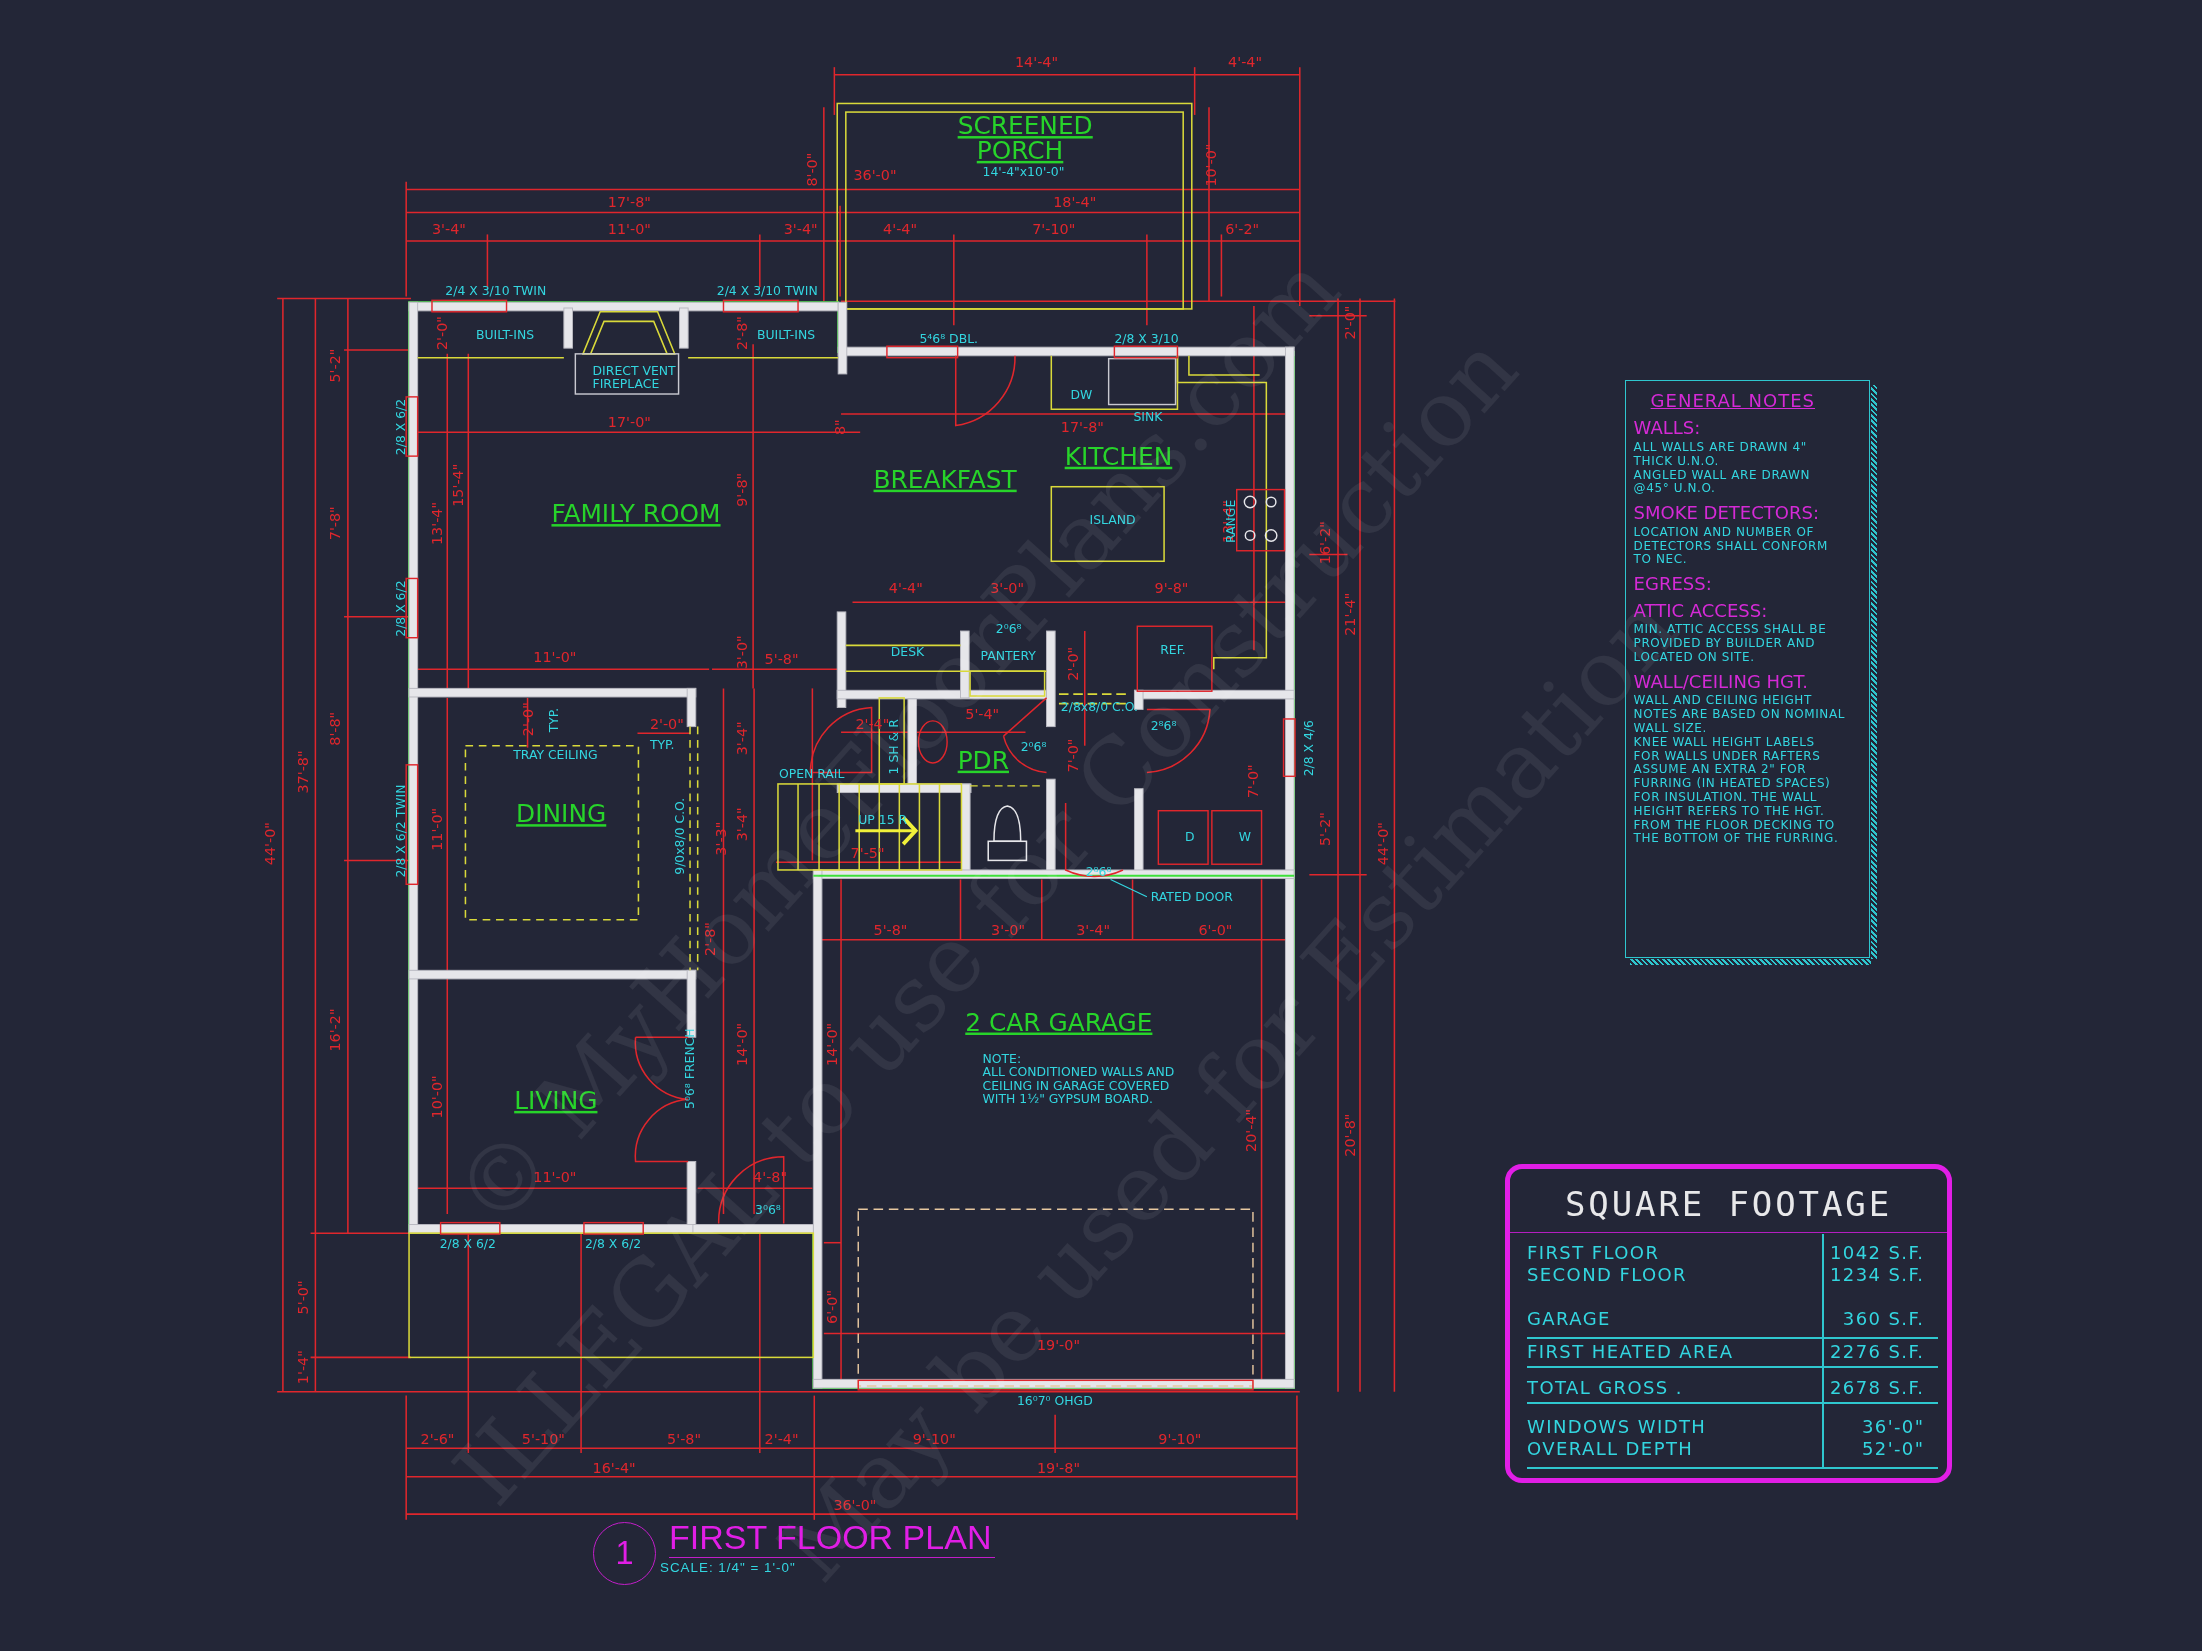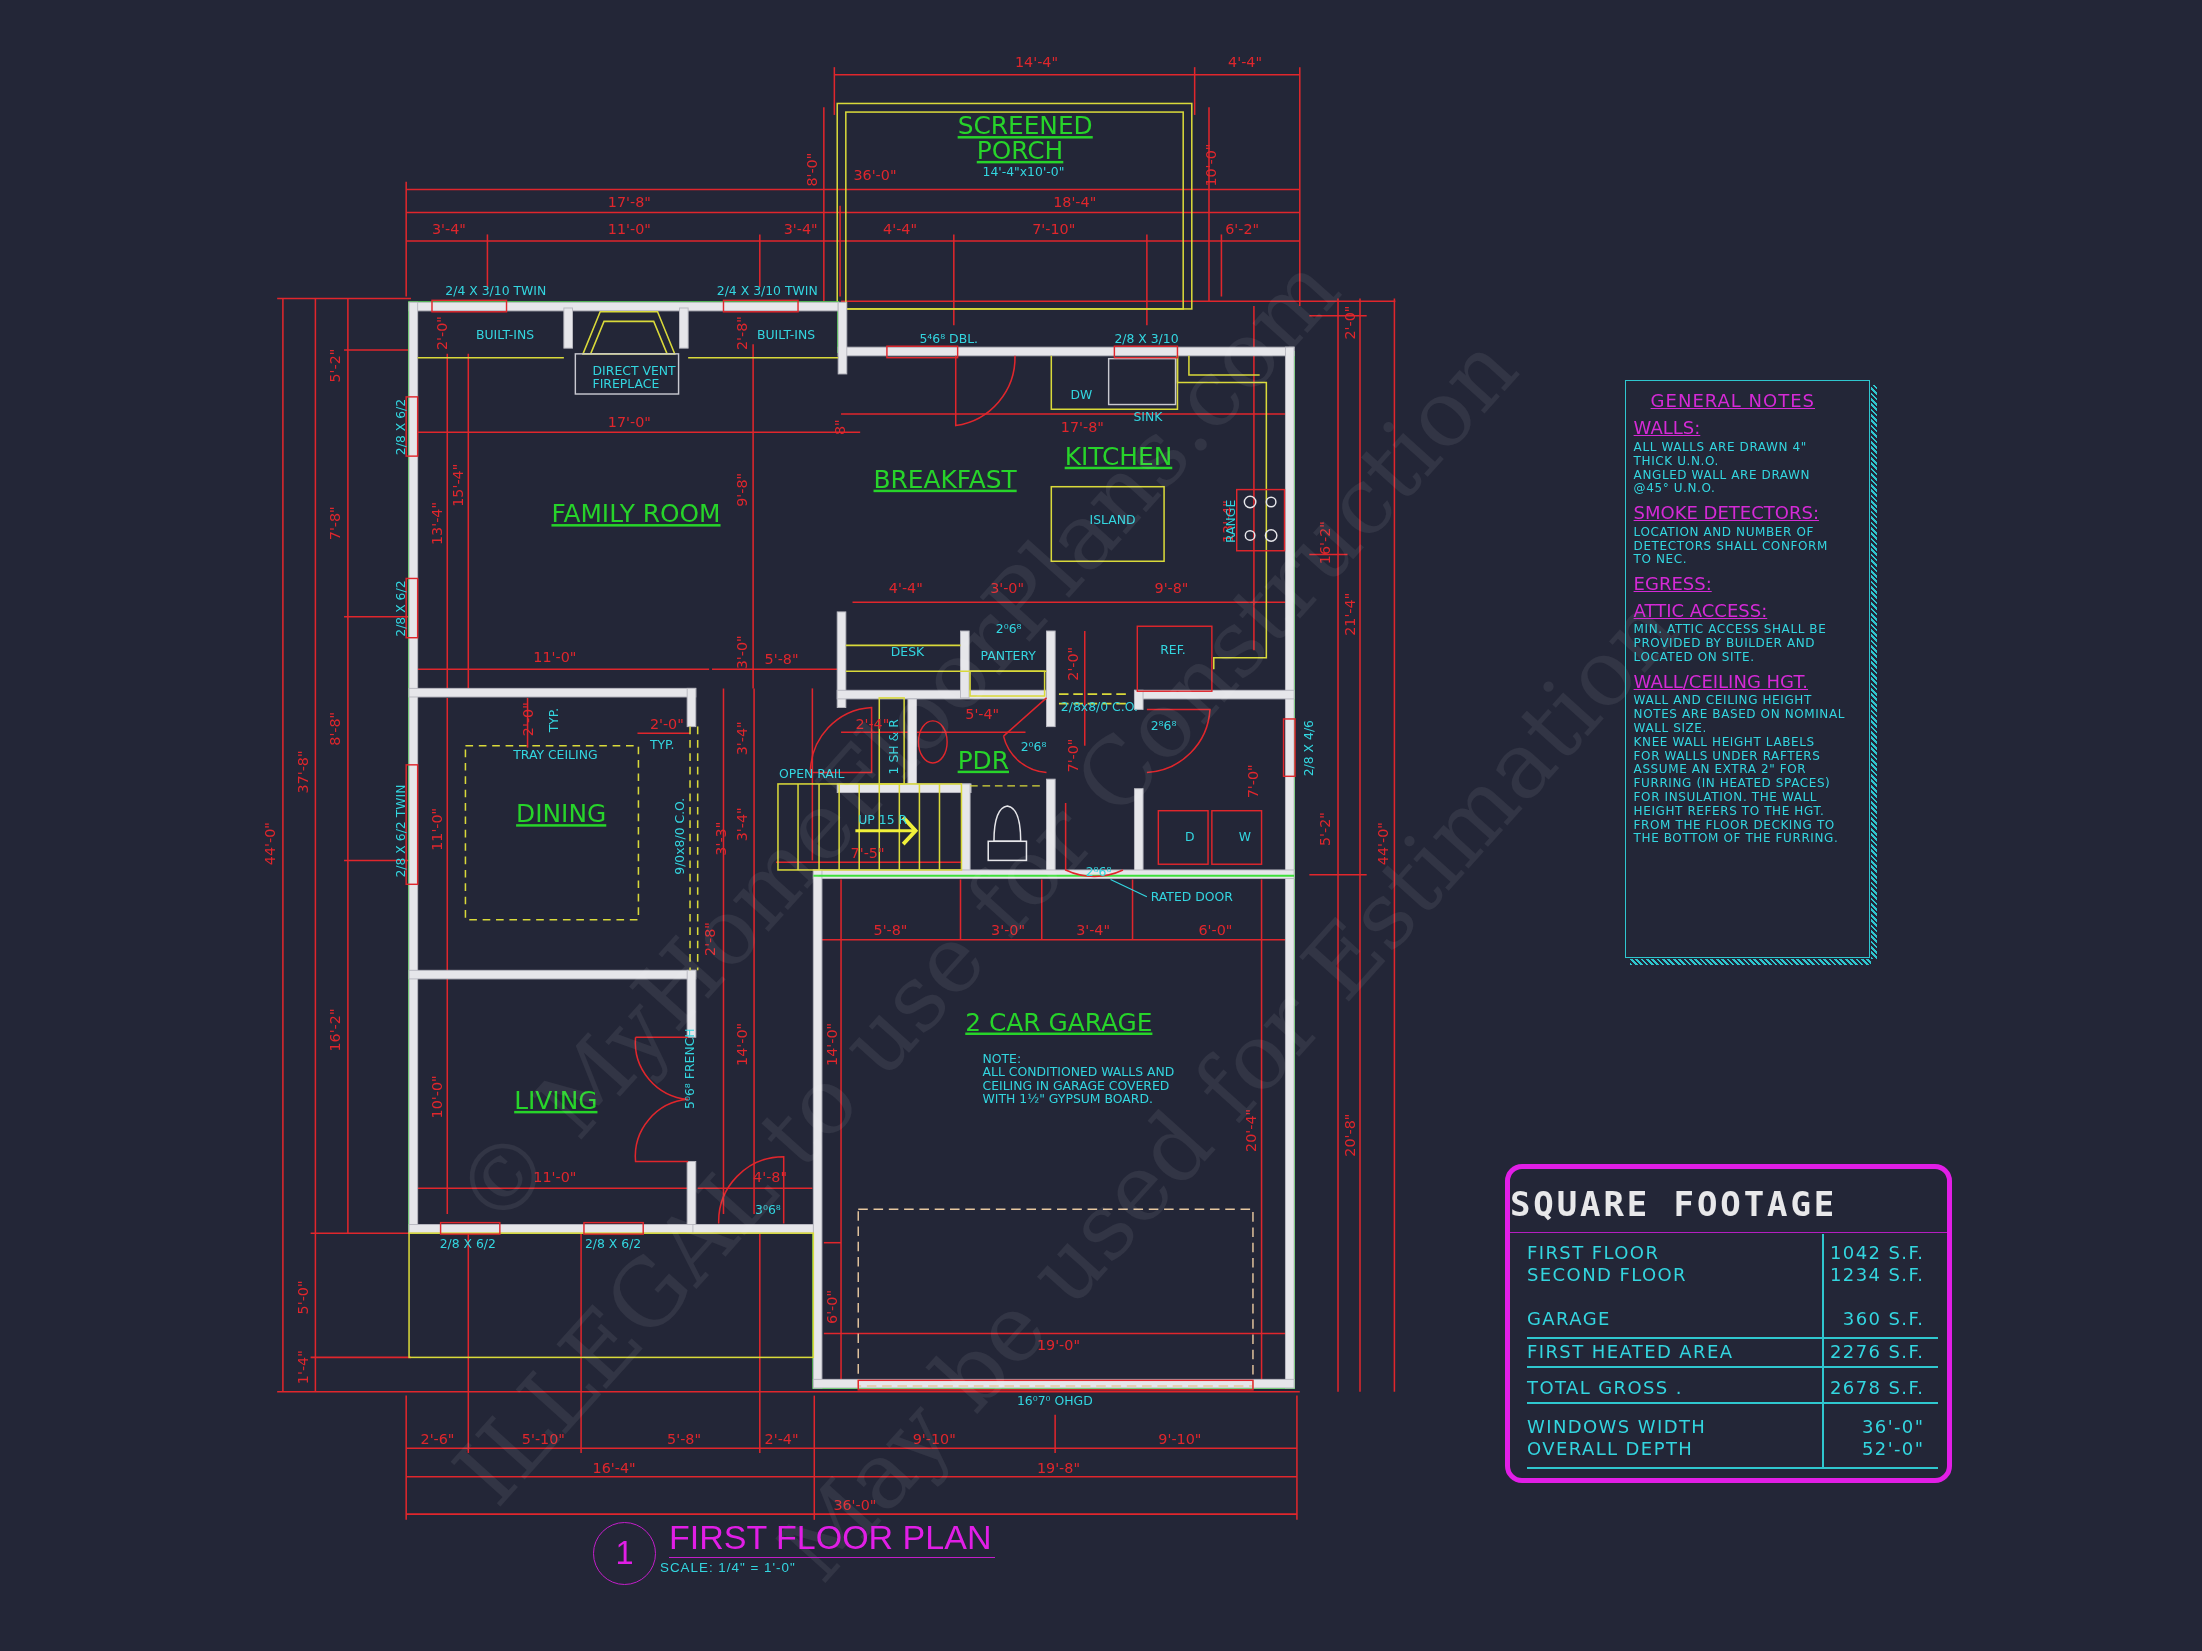--- a/index.html
+++ b/index.html
@@ -11,25 +11,25 @@
   .wall{fill:#e6e6ea;stroke:#b8b8c0;stroke-width:1;}
   .dl{stroke:#e0262c;stroke-width:1.6;fill:none;}
   .yl{stroke:#d9d93a;stroke-width:1.6;fill:none;}
   .gl{stroke:#3de03a;stroke-width:2;fill:none;}
   .wm{fill:#ffffff;fill-opacity:0.07;font-family:"DejaVu Serif",serif;font-size:96px;}
 
   .notes{position:absolute;left:1625px;top:360px;width:245px;height:578px;border:1.9px solid #2fc7cf;box-sizing:border-box;padding:5.7px 7.6px 0 7.6px;margin-top:20px;}
   .notes:after{content:"";position:absolute;right:-7.6px;top:3.8px;width:5.7px;height:574px;background:repeating-linear-gradient(45deg,#2fc7cf 0 1.9px,transparent 1.9px 3.8px);}
   .notes:before{content:"";position:absolute;left:3.8px;bottom:-7.6px;width:241px;height:5.7px;background:repeating-linear-gradient(45deg,#2fc7cf 0 1.9px,transparent 1.9px 3.8px);}
   .notes h2{margin:3.8px 0 5.7px 17px;color:#d52ad6;font-weight:normal;font-size:18px;text-decoration:underline;letter-spacing:1px;font-family:"DejaVu Sans",sans-serif;}
-  .notes h3{margin:5.7px 0 2.9px 0;color:#d52ad6;font-weight:normal;font-size:18px;text-decoration:underline;font-family:"DejaVu Sans",sans-serif;}
+  .notes h3{margin:5.7px 0 2.9px 0;color:#d52ad6;font-weight:normal;font-size:18px;font-family:"DejaVu Sans",sans-serif;}
   .notes p{margin:0;color:#33d6e0;font-size:12px;line-height:13.8px;letter-spacing:0.6px;white-space:pre-line;font-family:"DejaVu Sans",sans-serif;}
 
   .sf{position:absolute;left:1505px;top:1164px;width:447px;height:319px;border:5.7px solid #e11ee6;border-radius:17px;box-sizing:border-box;}
-  .sf .title{height:63px;border-bottom:1.9px solid #b41ec0;text-align:left;color:#e8e8ea;font-size:34px;line-height:71px;letter-spacing:2.9px;font-family:"DejaVu Sans Mono",monospace;font-weight:bold;}
+  .sf .title{height:63px;border-bottom:1.9px solid #b41ec0;text-align:center;color:#e8e8ea;font-size:34px;line-height:71px;letter-spacing:2.9px;font-family:"DejaVu Sans Mono",monospace;font-weight:normal;}
   .sf .vline{position:absolute;left:312px;top:65px;width:1.9px;height:233px;background:#2fc7cf;}
   .sf .row{position:absolute;left:17px;width:405px;color:#33d6e0;font-size:18px;letter-spacing:1.4px;font-family:"DejaVu Sans",sans-serif;}
   .sf .row .k{position:absolute;left:0;}
   .sf .row .v{position:absolute;right:7.6px;text-align:left;}
   .sf .hr{position:absolute;left:17px;width:411px;height:1.9px;background:#2fc7cf;}
 
   .tb{position:absolute;left:593px;top:1522px;}
   .tb .circ{position:absolute;left:0;top:0;width:61px;height:61px;border:1.9px solid #c21ec8;border-radius:50%;color:#e11ee6;font-size:32.5px;text-align:center;line-height:61px;}
   .tb .name{position:absolute;left:76px;top:-3.8px;color:#e11ee6;font-size:34px;white-space:nowrap;border-bottom:1.9px solid #c21ec8;padding-right:3.8px;}
   .tb .scale{position:absolute;left:67px;top:38px;color:#33d6e0;font-size:13.4px;white-space:nowrap;letter-spacing:1px;}

